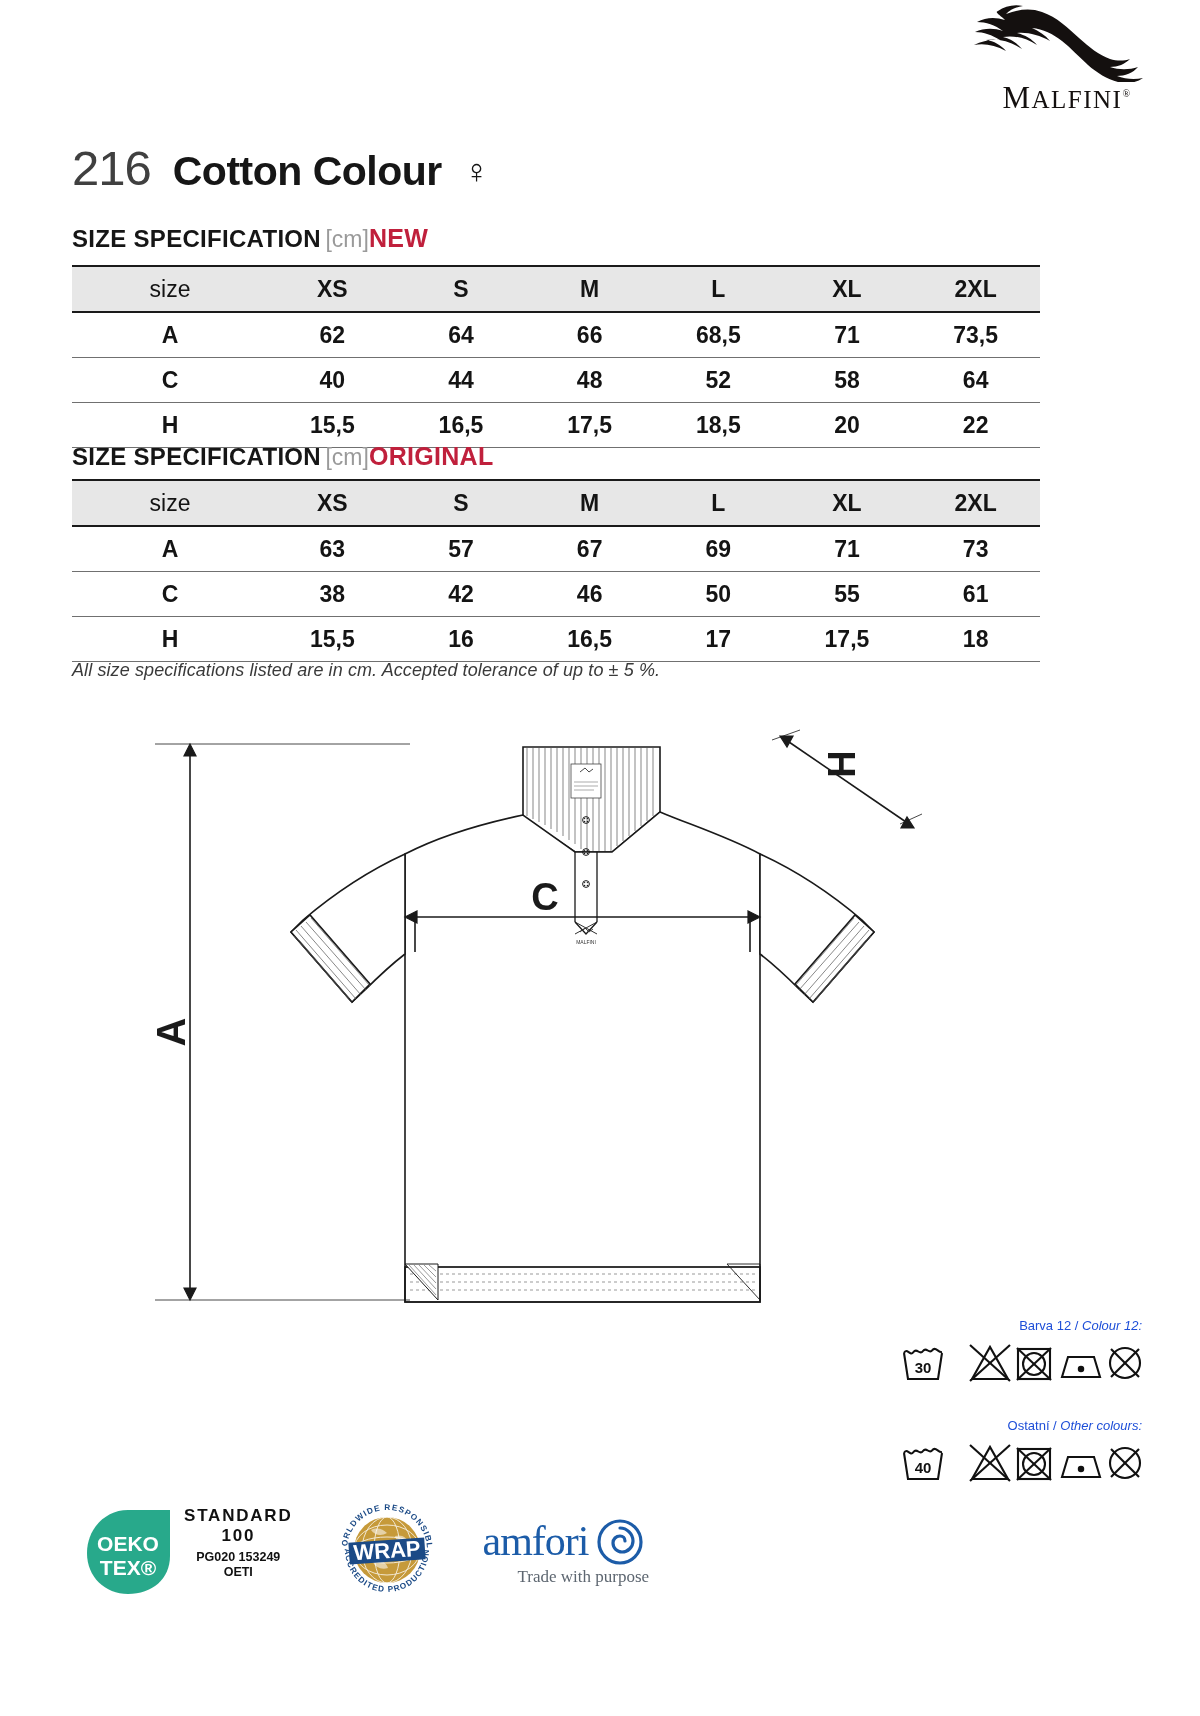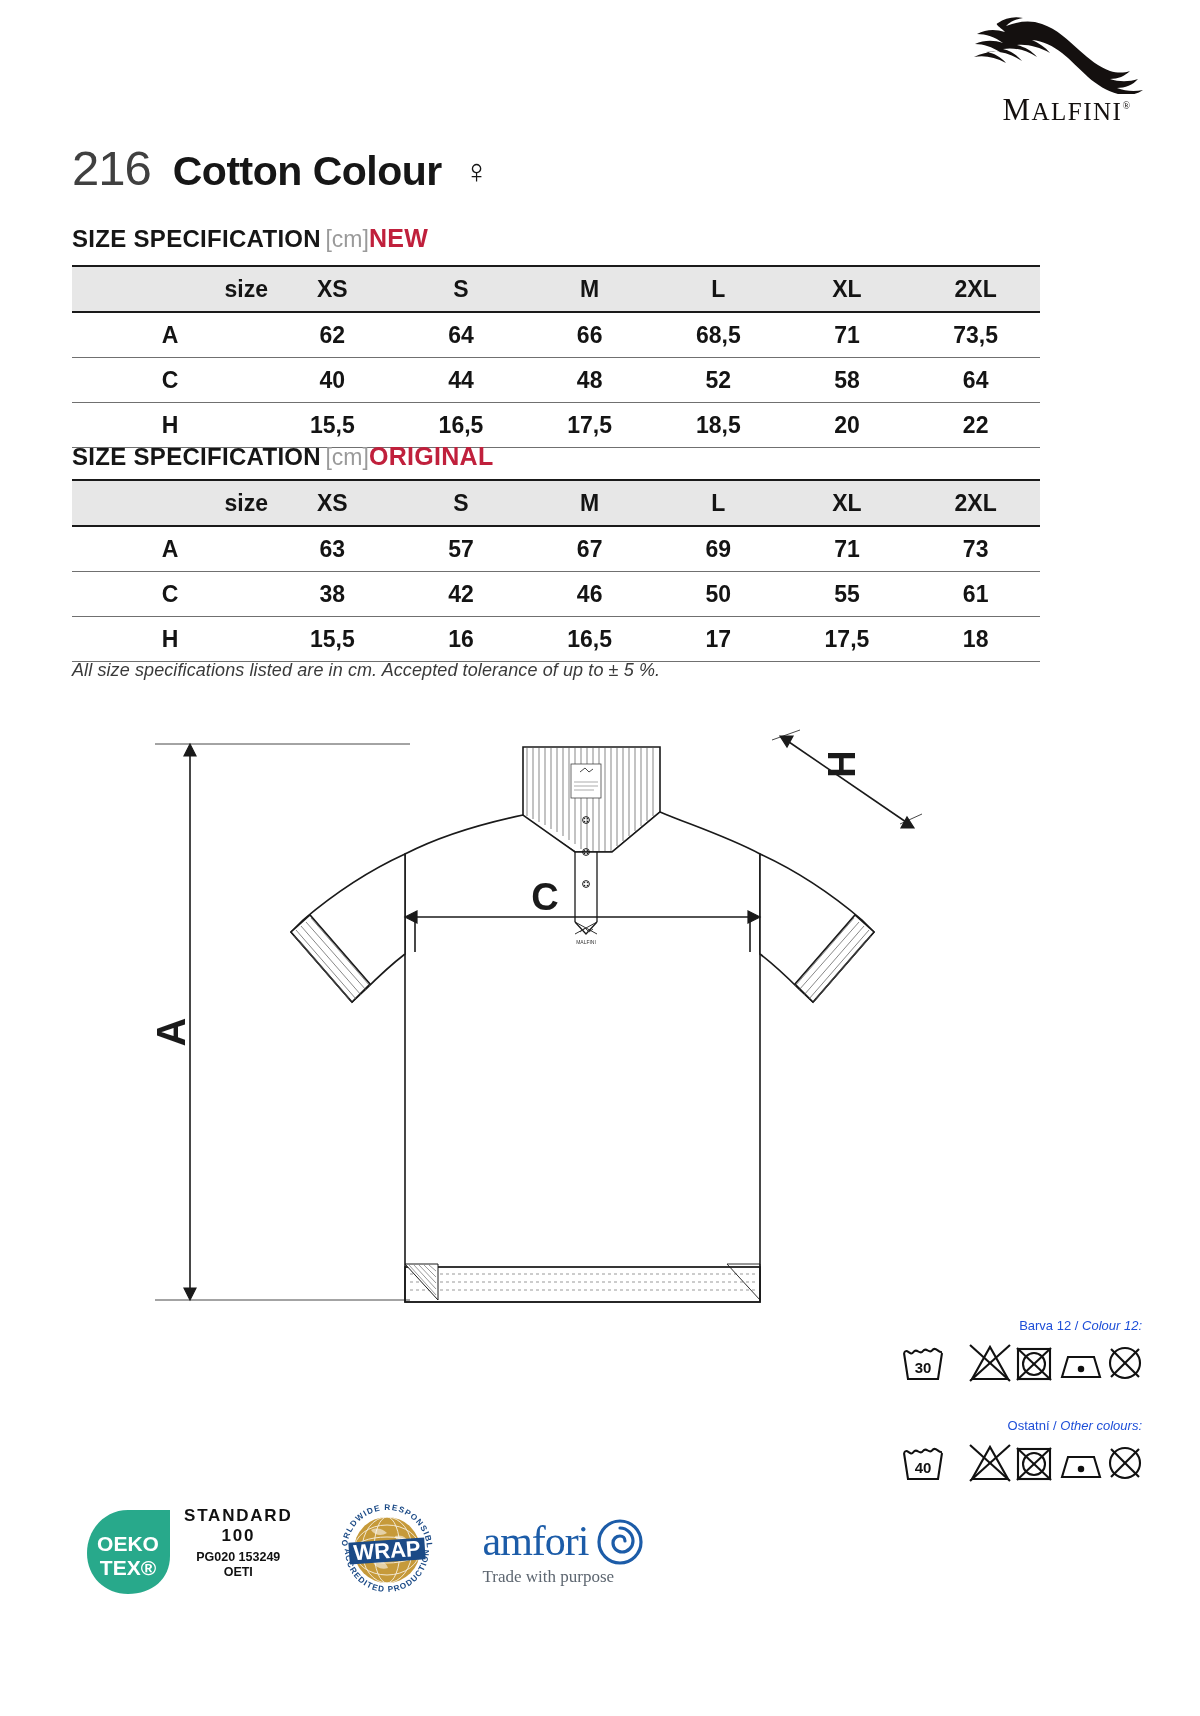--- a/index.html
+++ b/index.html
@@ -12,21 +12,21 @@
     height: 1716px;
     position: relative;
     font-family: "Liberation Sans", sans-serif;
     color: #1a1a1a;
     overflow: hidden;
   }
 
   
   .logo {
     position: absolute;
-    top: 16px;
+    top: 4px;
     right: 28px;
     width: 210px;
     text-align: center;
   }
   .logo-bird { display: block; margin: 0 auto; }
   .logo-word {
     font-family: "Liberation Serif", serif;
     font-size: 31px;
     letter-spacing: 1.5px;
     color: #14100f;
@@ -110,22 +110,21 @@
     padding: 0;
     height: 44px;
     border-bottom: 1.5px solid #707070;
   }
   table.spec thead th {
     background: #e7e7e7;
     border-top: 2.5px solid #1a1a1a;
     border-bottom: 2.5px solid #1a1a1a;
   }
   table.spec thead th.sz {
-    font-weight: bold;
-    text-align: right;
+    font-weight: normal;
   }
   table.spec tbody tr:last-child td {
     border-bottom: 1.5px solid #707070;
   }
   table.spec col.c0 { width: 196px; }
 
   .footnote {
     position: absolute;
     left: 72px;
     font-style: italic;
@@ -205,20 +204,21 @@
   .amfori-word {
     font-size: 42px;
     color: #1c5ca8;
     letter-spacing: -1px;
     line-height: 0.95;
   }
   .amfori-sub {
     font-size: 17px;
     color: #5d6670;
     margin-top: 1px;
+    margin-left: 35px;
   }
 </style>
 </head>
 <body>
 
 <div class="logo">
   <svg class="logo-bird" width="200" height="78" viewBox="0 0 200 78">
     <path fill="#14100f" d="M31,7 C38,2 47,0 56,2 C49,3 43,6 39,10
       C52,5 64,4 75,8 C90,13 101,24 112,34 C122,43 132,51 143,55
       C150,57 157,57 163,55 C158,60 151,63 143,63 C152,66 162,66 171,63

